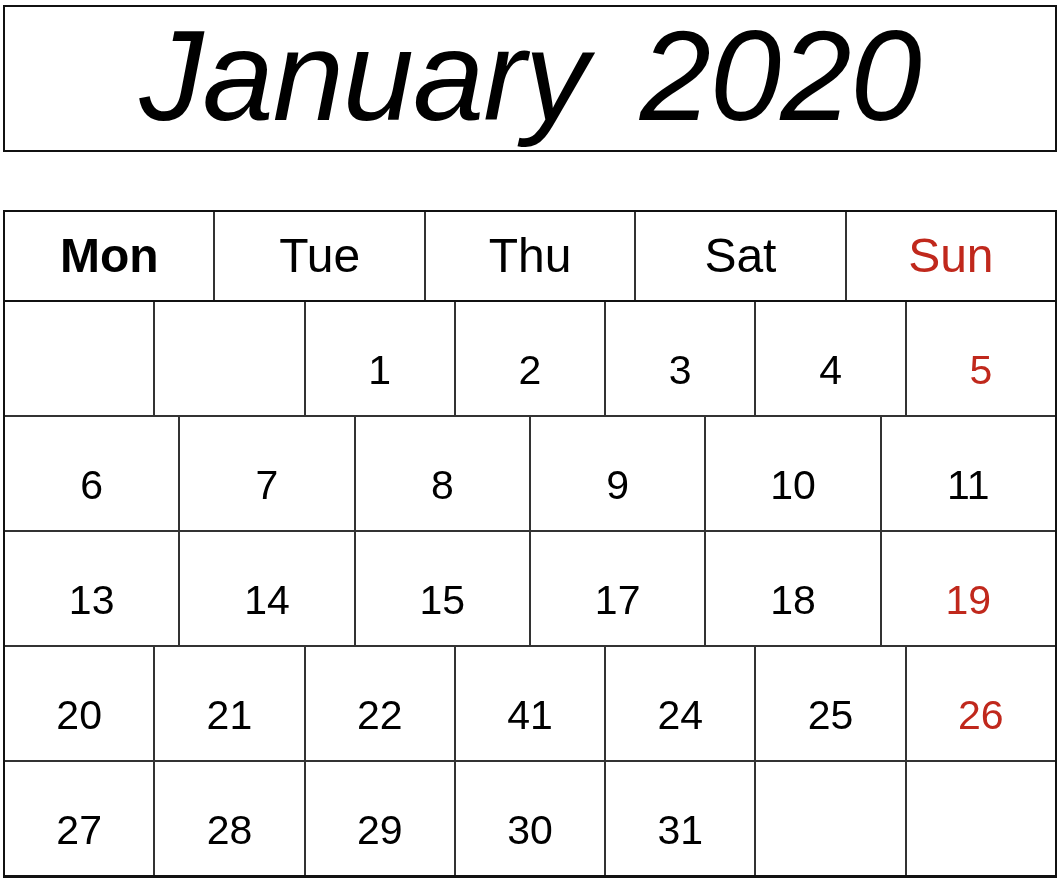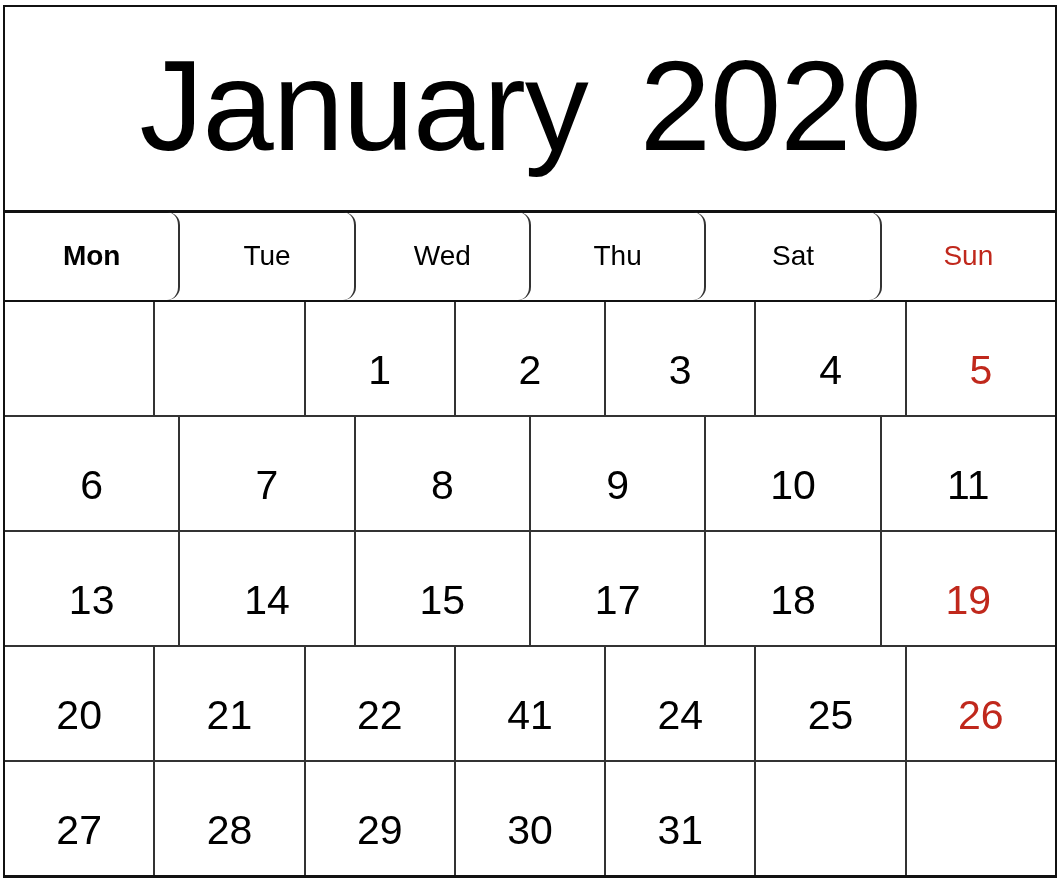--- a/index.html
+++ b/index.html
@@ -21,25 +21,26 @@
     overflow: hidden;
     box-sizing: border-box;
   }
 
   
   .title-banner {
     position: absolute;
     left: 3px;
     top: 5px;
     width: 1054px;
-    height: 208px;
+    height: 147px;
     border: 2px solid #111111;
     box-sizing: border-box;
     background: #ffffff;
     overflow: hidden;
+    font-style: italic;
   }
 
   .title-text {
     position: absolute;
     left: 0;
     right: 0;
     top: 50%;
     transform: translateY(-52%);
     text-align: center;
     font-size: 128px;
@@ -77,24 +78,23 @@
     border-bottom: 2px solid #111111;
   }
 
   .weekday-cell {
     flex: 1 1 0;
     border-right: 2px solid #333333;
     box-sizing: border-box;
     display: flex;
     align-items: center;
     justify-content: center;
-    font-size: 28px;
+    font-size: 48px;
     color: #000000;
     line-height: 1;
-    border-radius: 13px;
   }
   .weekday-cell:last-child { border-right: none; }
   .weekday-cell.is-first { font-weight: 700; }
   .weekday-cell.is-sunday { color: #C0281C; }
 
   .week-row {
     display: flex;
     flex: 1 1 0;
     border-bottom: 2px solid #333333;
     min-height: 0;
@@ -131,21 +131,20 @@
 
   <div class="title-banner">
     <div class="title-text"><span class="title-month">January</span><span class="title-gap"></span><span class="title-year">2020</span></div>
   </div>
 
   <div class="calendar-grid">
 
     <div class="weekday-row">
       <div class="weekday-cell is-first">Mon</div>
       <div class="weekday-cell">Tue</div>
-      <div class="weekday-cell">Wed</div>
       <div class="weekday-cell">Thu</div>
       <div class="weekday-cell">Sat</div>
       <div class="weekday-cell is-sunday">Sun</div>
     </div>
 
     <div class="week-row">
       <div class="day-cell is-empty">
           <span class="day-number">0</span>
         </div>
       <div class="day-cell is-empty">

